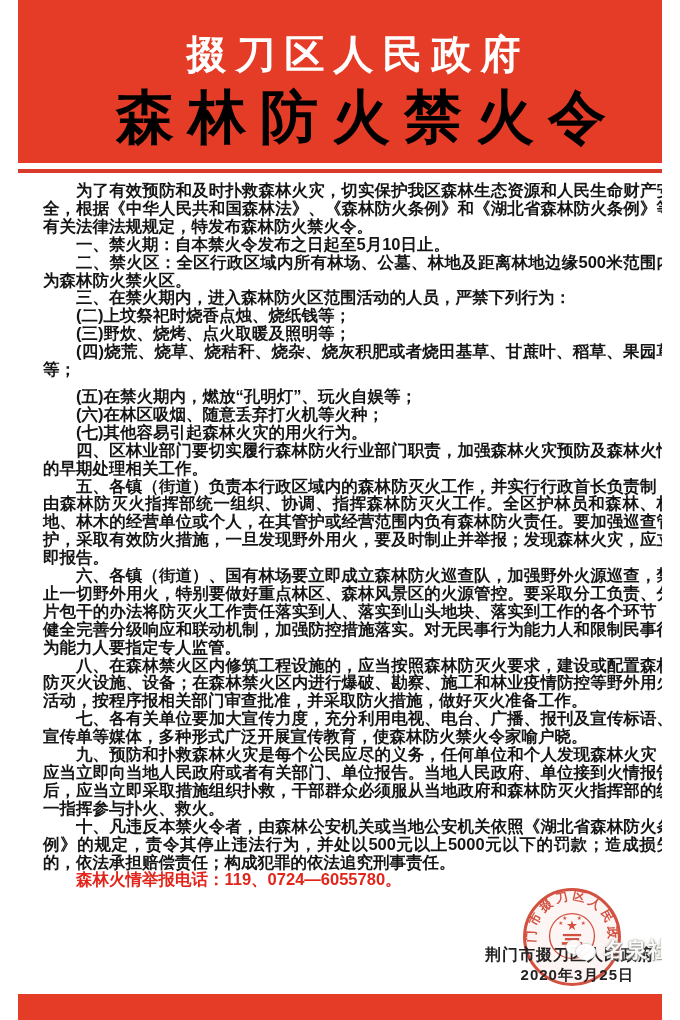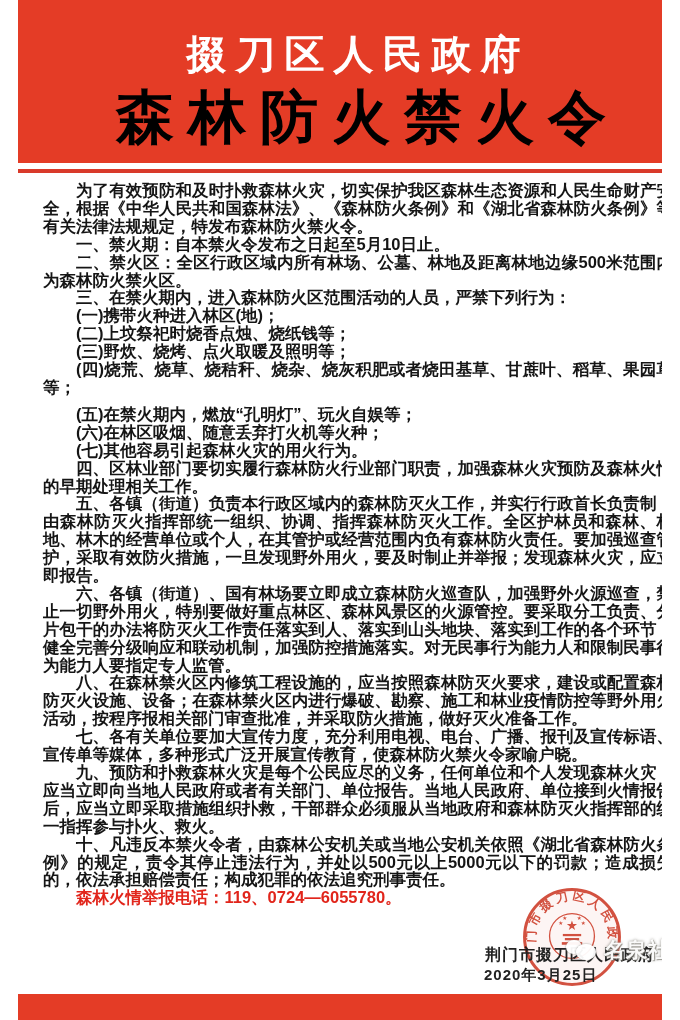--- a/index.html
+++ b/index.html
@@ -41,21 +41,21 @@
   .seal svg{width:100%;height:100%;}
   
   .sig-org{
     position:absolute;left:466px;top:945px;width:172px;
     color:#222;font-weight:700;font-size:16px;letter-spacing:1px;
     text-align:center;white-space:nowrap;
   }
   .sig-date{
     position:absolute;left:466px;top:966px;width:150px;
     color:#222;font-weight:700;font-size:15px;letter-spacing:1px;
-    text-align:left;white-space:nowrap;
+    text-align:right;white-space:nowrap;
   }
   
   .watermark{
     position:absolute;left:548px;top:936px;display:flex;align-items:center;gap:4px;
     z-index:3;
   }
   .wm-logo{position:relative;width:34px;height:24px;display:inline-block;}
   .wm-logo::before{
     content:"";position:absolute;left:0;top:2px;width:16px;height:14px;border-radius:50%;
     background:rgba(255,255,255,.95);box-shadow:0 0 2px rgba(130,128,120,.9);
@@ -84,21 +84,20 @@
     <div class="title">森林防火禁火令</div>
   </header>
 
   <div class="rule"></div>
 
   <main class="content">
     <p>为了有效预防和及时扑救森林火灾，切实保护我区森林生态资源和人民生命财产安全，根据《中华人民共和国森林法》、《森林防火条例》和《湖北省森林防火条例》等有关法律法规规定，特发布森林防火禁火令。</p>
     <p>一、禁火期：自本禁火令发布之日起至5月10日止。</p>
     <p>二、禁火区：全区行政区域内所有林场、公墓、林地及距离林地边缘500米范围内为森林防火禁火区。</p>
     <p>三、在禁火期内，进入森林防火区范围活动的人员，严禁下列行为：</p>
-    <p>(一)携带火种进入林区(地)；</p>
     <p>(二)上坟祭祀时烧香点烛、烧纸钱等；</p>
     <p>(三)野炊、烧烤、点火取暖及照明等；</p>
     <p class="gap-after">(四)烧荒、烧草、烧秸秆、烧杂、烧灰积肥或者烧田基草、甘蔗叶、稻草、果园草等；</p>
     <p>(五)在禁火期内，燃放“孔明灯”、玩火自娱等；</p>
     <p>(六)在林区吸烟、随意丢弃打火机等火种；</p>
     <p>(七)其他容易引起森林火灾的用火行为。</p>
     <p>四、区林业部门要切实履行森林防火行业部门职责，加强森林火灾预防及森林火情的早期处理相关工作。</p>
     <p>五、各镇（街道）负责本行政区域内的森林防灭火工作，并实行行政首长负责制，由森林防灭火指挥部统一组织、协调、指挥森林防灭火工作。全区护林员和森林、林地、林木的经营单位或个人，在其管护或经营范围内负有森林防火责任。要加强巡查管护，采取有效防火措施，一旦发现野外用火，要及时制止并举报；发现森林火灾，应立即报告。</p>
     <p>六、各镇（街道）、国有林场要立即成立森林防火巡查队，加强野外火源巡查，禁止一切野外用火，特别要做好重点林区、森林风景区的火源管控。要采取分工负责、分片包干的办法将防灭火工作责任落实到人、落实到山头地块、落实到工作的各个环节，健全完善分级响应和联动机制，加强防控措施落实。对无民事行为能力人和限制民事行为能力人要指定专人监管。</p>
     <p>八、在森林禁火区内修筑工程设施的，应当按照森林防灭火要求，建设或配置森林防灭火设施、设备；在森林禁火区内进行爆破、勘察、施工和林业疫情防控等野外用火活动，按程序报相关部门审查批准，并采取防火措施，做好灭火准备工作。</p>

